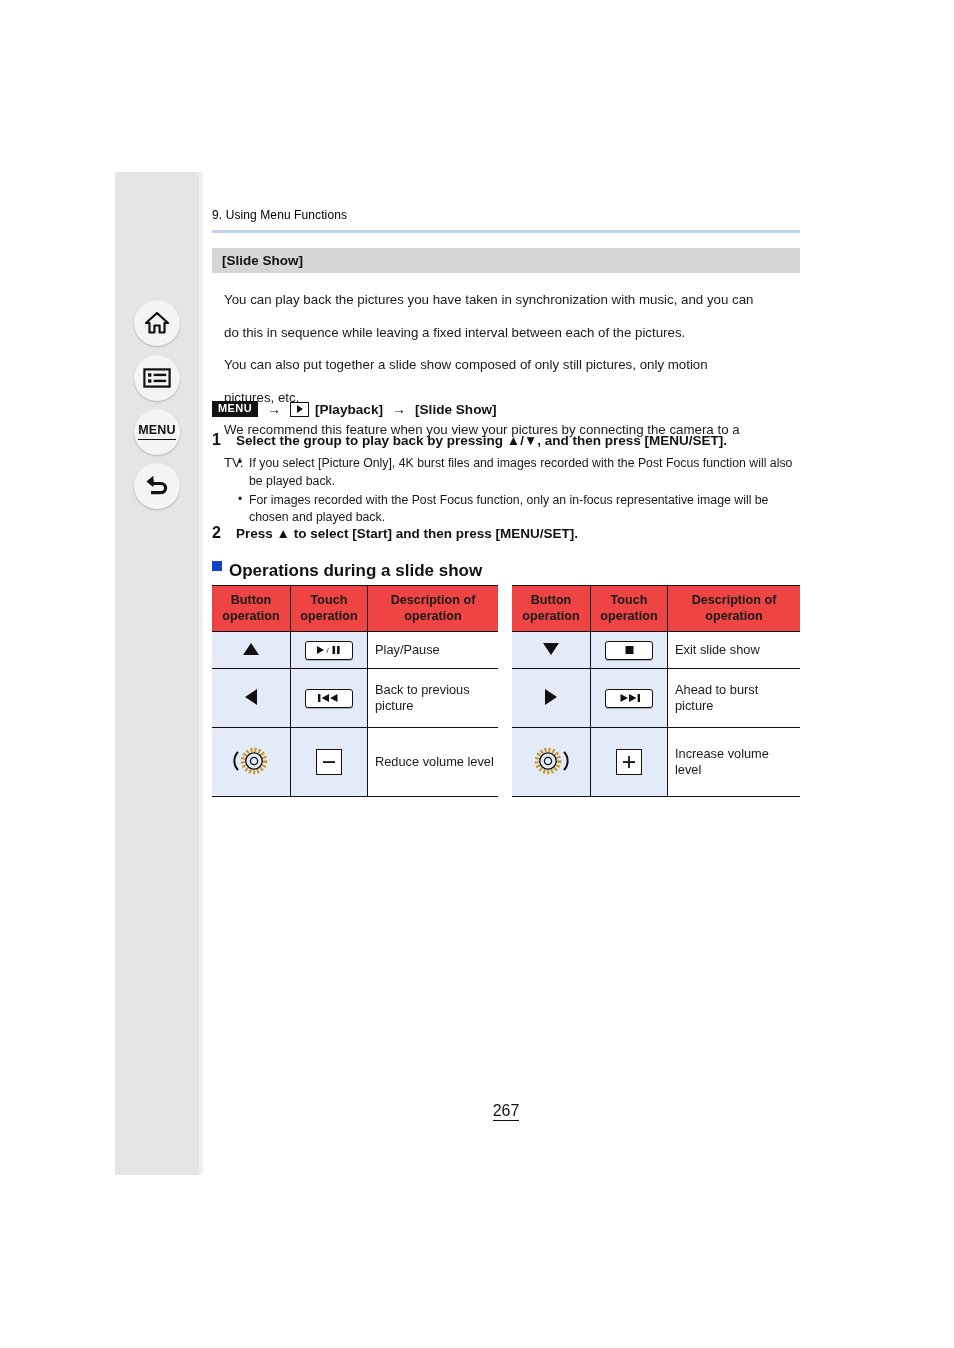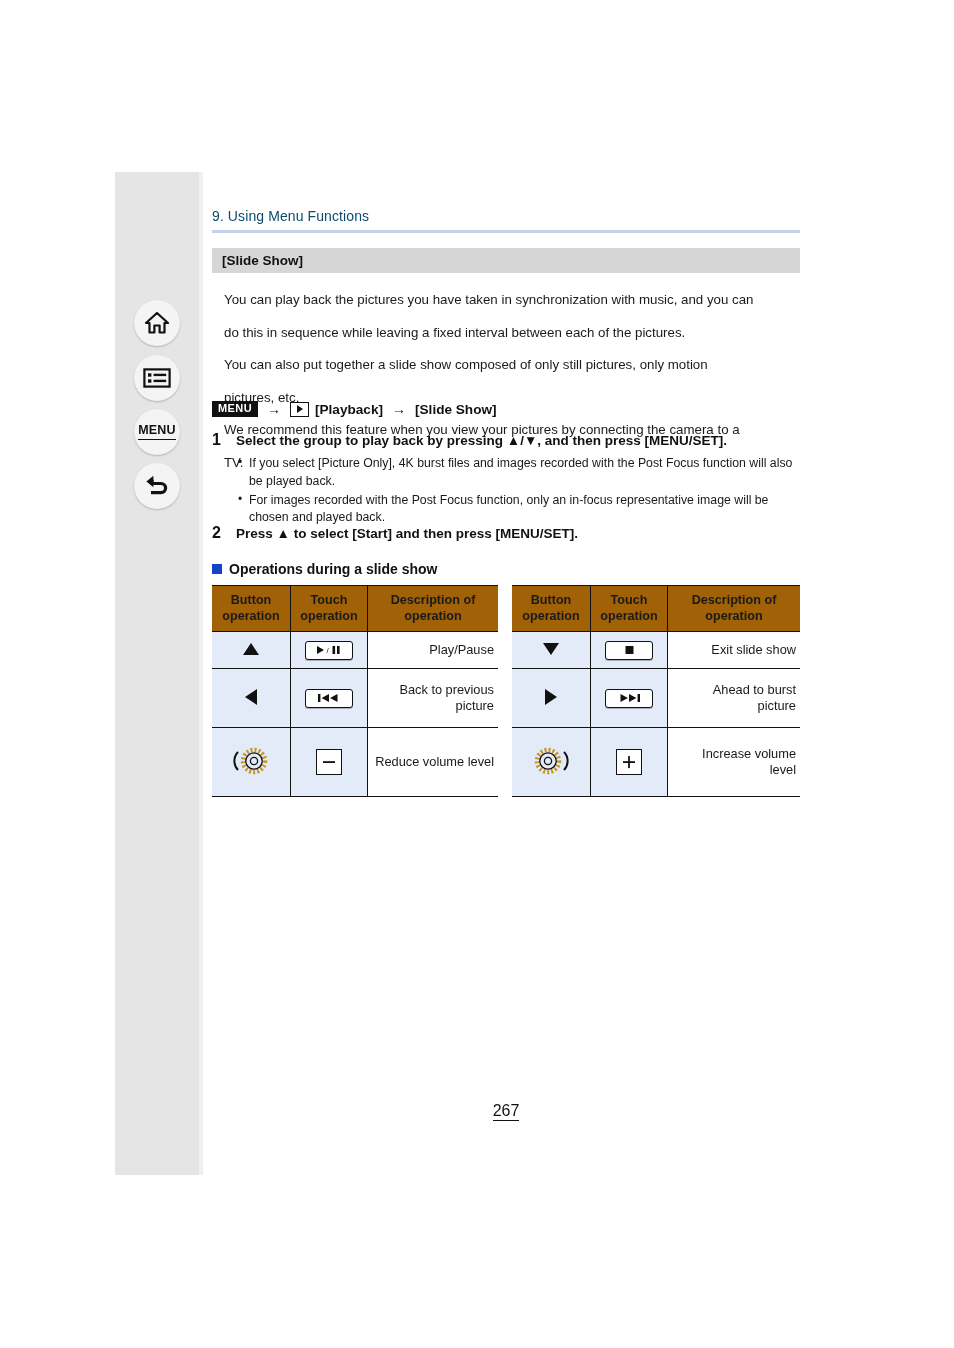--- a/index.html
+++ b/index.html
@@ -67,22 +67,22 @@
     position: absolute;
     left: 212px;
     top: 0;
     width: 588px;
   }
 
   #chapter-title {
     position: absolute;
     top: 208px;
     left: 0;
-    font-size: 14px;
-    color: #0c4a6e;
+    font-size: 12px;
+    color: #000000;
     letter-spacing: .1px;
   }
   #chapter-rule {
     position: absolute;
     top: 230px;
     left: 0;
     width: 588px;
     height: 3px;
     background: #c3d2ec;
   }
@@ -203,22 +203,22 @@
 
   #step1 { top: 431px; }
   #step2 { top: 524px; }
 
   
   #ops-heading {
     position: absolute;
     top: 561px;
     left: 0;
     display: flex;
-    align-items: center;
-    font-size: 14px;
+    align-items: flex-start;
+    font-size: 17px;
     font-weight: 700;
     color: #111;
   }
   .sq-bullet {
     width: 10px;
     height: 10px;
     background: #1442c8;
     margin-right: 7px;
     display: inline-block;
   }
@@ -236,21 +236,21 @@
 
   .op-table th, .op-table td {
     border-left: 1.2px solid #111;
     border-right: 1.2px solid #111;
     border-top: 1.2px solid #111;
     border-bottom: 1.2px solid #111;
     padding: 0;
     vertical-align: middle;
   }
   .op-table thead th {
-    background: #a16207;
+    background: #ef4444;
     font-weight: 700;
     text-align: center;
     line-height: 1.28;
     font-size: 12.6px;
     padding: 6px 2px 7px 2px;
     border-left: none;
     border-right: none;
     border-top: 1.4px solid #111;
     border-bottom: 1.4px solid #111;
   }
@@ -270,21 +270,21 @@
     height: 36px;
   }
   .op-table tbody td.c2 {
     background: #e3eaf8;
     text-align: center;
     border-left: 1.2px solid #111;
     border-right: 1.2px solid #111;
   }
   .op-table tbody td.c3 {
     background: #ffffff;
-    text-align: right;
+    text-align: left;
     padding: 5px 4px 5px 7px;
     line-height: 1.3;
     font-size: 12.8px;
   }
   .op-table tbody tr.tall td.c1,
   .op-table tbody tr.tall td.c2,
   .op-table tbody tr.tall td.c3 { height: 48px; }
   .op-table tbody tr.tallest td.c1,
   .op-table tbody tr.tallest td.c2,
   .op-table tbody tr.tallest td.c3 { height: 58px; }

